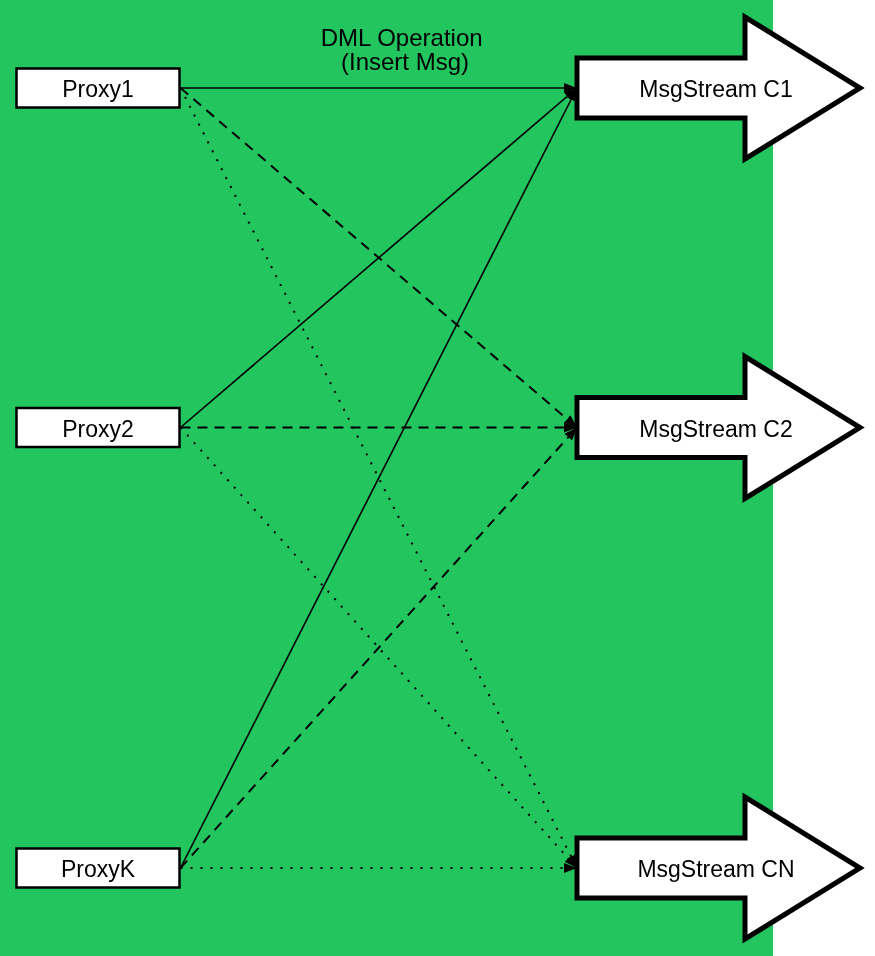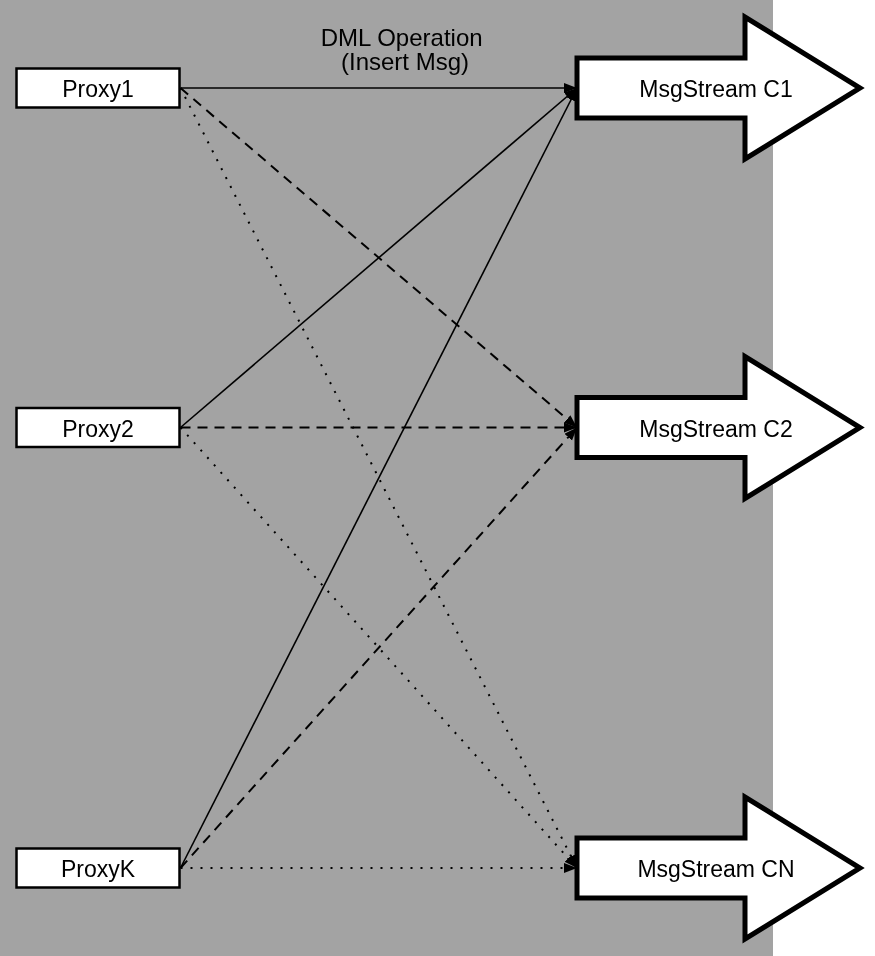--- a/index.html
+++ b/index.html
@@ -8,21 +8,21 @@
     background: #ffffff;
     width: 875px;
     height: 956px;
     overflow: hidden;
     font-family: "Liberation Sans", "DejaVu Sans", sans-serif;
   }
   #diagram-root {
     position: relative;
     width: 773px;
     height: 956px;
-    background: #a3a3a3;
+    background: #22c55e;
   }
   svg { display: block; }
   .node-box {
     fill: #ffffff;
     stroke: #000000;
     stroke-width: 2.5px;
   }
   .stream-arrow {
     fill: #ffffff;
     stroke: #000000;

